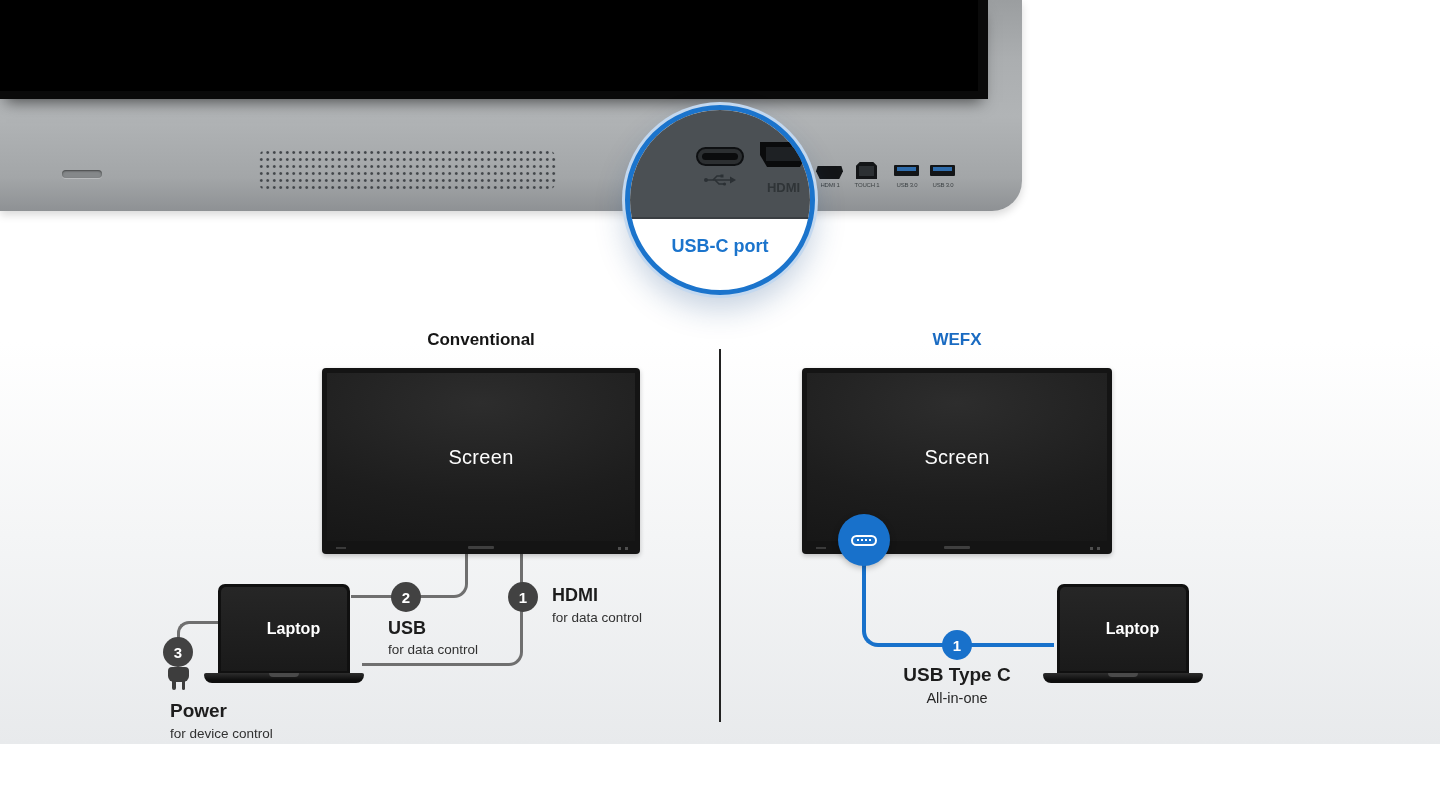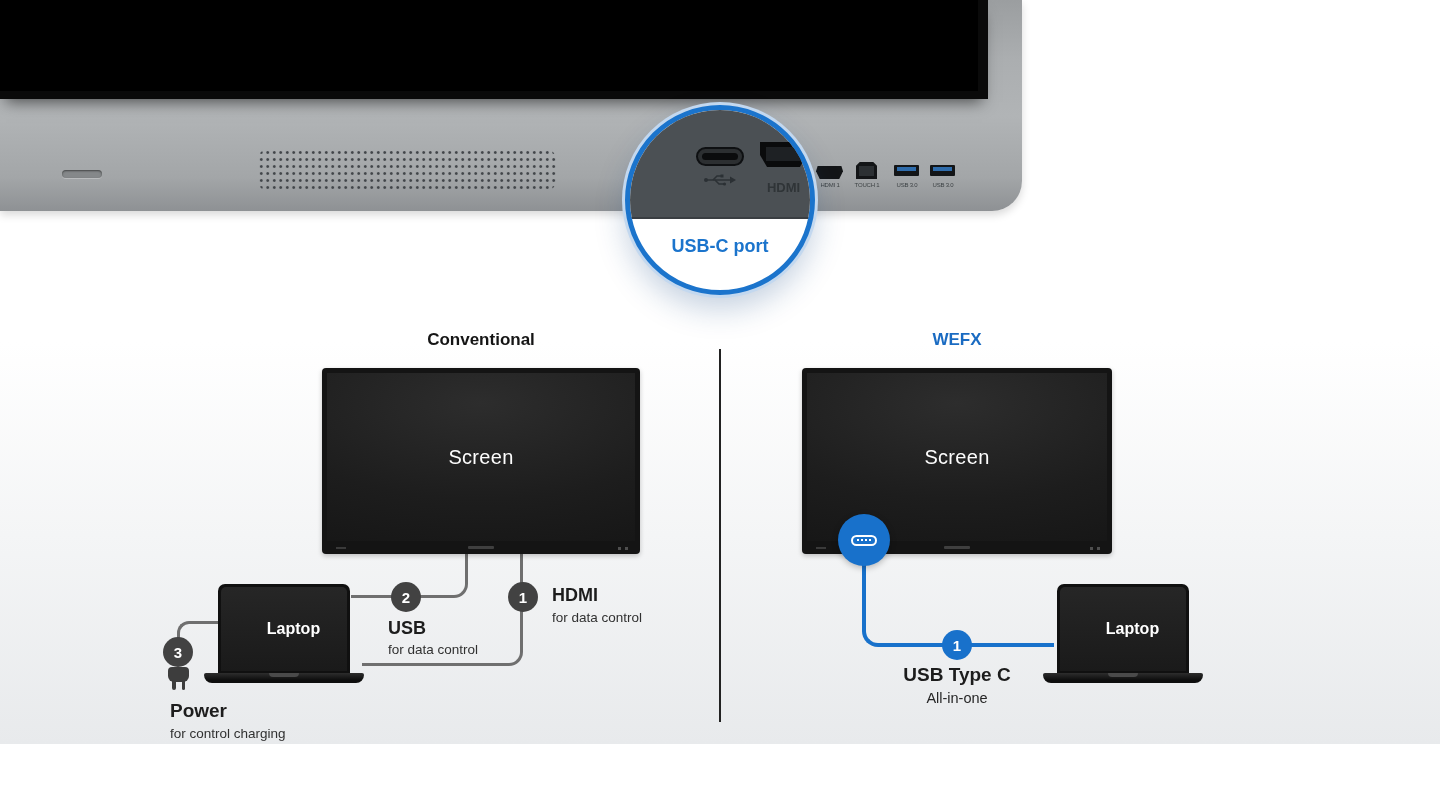--- a/index.html
+++ b/index.html
@@ -196,21 +196,21 @@
       <span class="laptop-label">Laptop</span>
     </div>
   </div>
   <div class="laptop-base" style="left:204px; top:673px;"></div>
 
   <div class="h-label" style="left:552px; top:585px;">HDMI</div>
   <div class="sub-label" style="left:552px; top:610px;">for data control</div>
   <div class="h-label" style="left:388px; top:618px;">USB</div>
   <div class="sub-label" style="left:388px; top:642px;">for data control</div>
   <div class="h-label" style="left:170px; top:700px; font-size:19px;">Power</div>
-  <div class="sub-label" style="left:170px; top:726px;">for control charging</div>
+  <div class="sub-label" style="left:170px; top:726px;">for device control</div>
 
   <div class="tv" style="left:802px; top:368px; width:310px; height:186px;">
     <div class="screen-area">
       <span class="screen-label">Screen</span>
     </div>
     <div class="edge-mark"></div>
     <div class="logo-mark"></div>
     <div class="ctrl-marks">
         <i></i>
         <i></i>

